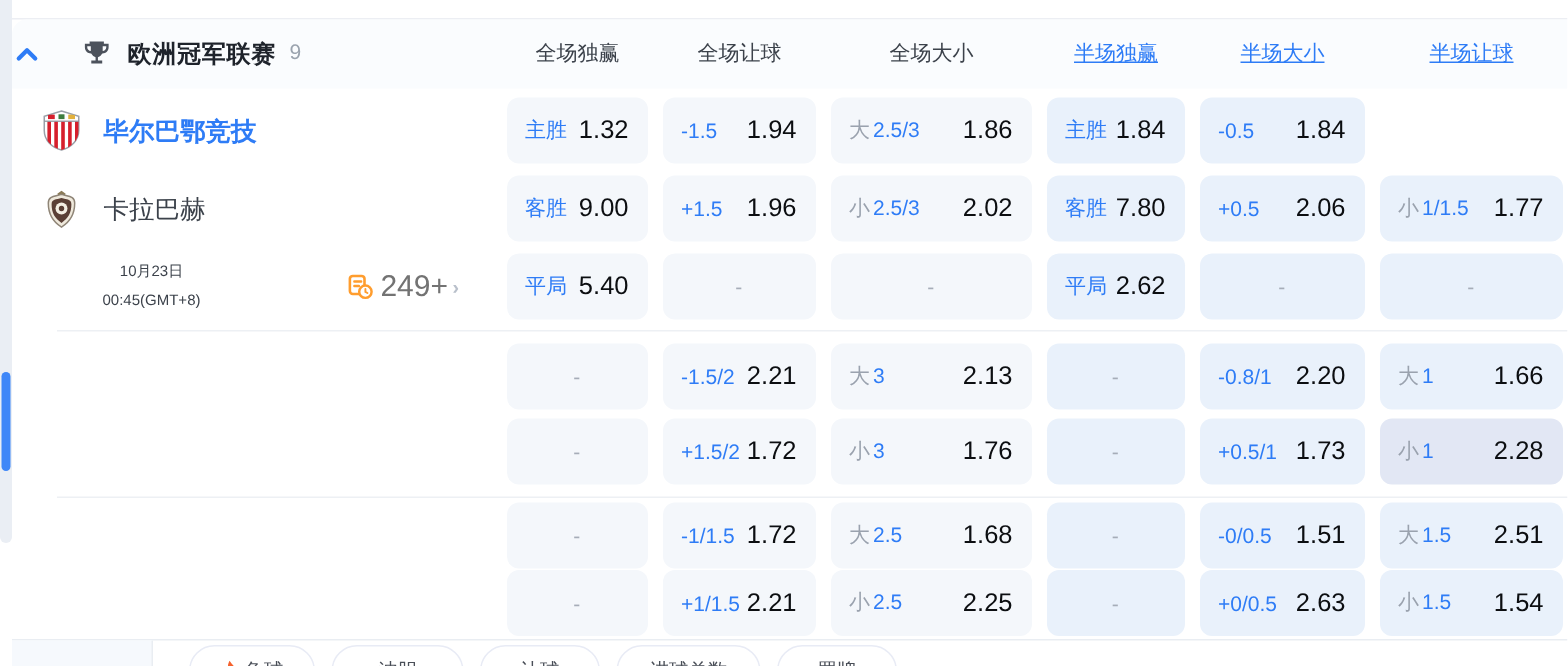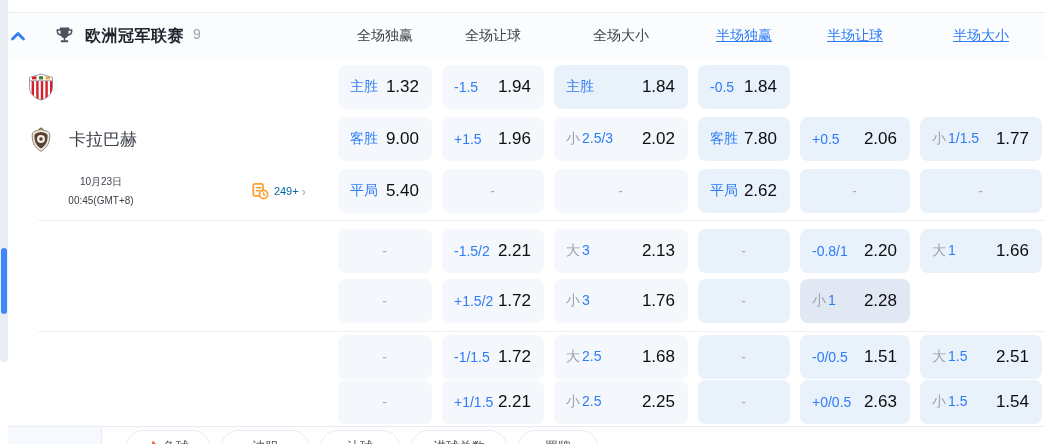--- a/index.html
+++ b/index.html
@@ -41,21 +41,21 @@
 
   .teamcol { display:flex; align-items:center; padding-left:20px; height:100%; }
   .crest { display:inline-flex; width:26px; justify-content:center; }
   .tname { font-size:17px; margin-left:15px; }
   .tname.home { color:#2e7cf6; font-weight:700; }
   .tname.away { color:#3c424b; font-weight:400; }
 
   .datecol { display:flex; align-items:center; height:100%; }
   .dateblock { width:186px; text-align:center; font-size:10px; color:#3c424b; line-height:19px; }
   .markets { display:flex; align-items:center; margin-left:auto; margin-right:22px; cursor:pointer; }
-  .markets .cnt { font-size:11px; color:#0369a1; margin-left:5px; }
+  .markets .cnt { font-size:20px; color:#737373; margin-left:5px; }
   .markets .chevr { color:#b9c0cb; font-size:13px; margin-left:3px; font-weight:700; }
 
   .cell { height:44px; border-radius:8px; background:#f4f7fb; display:flex;
     align-items:center; justify-content:space-between; padding:0 13px 0 12px; cursor:pointer; }
   .cell.half { background:#e9f1fb; }
   .cell.hl { background:#e2e7f4; }
   .cell .lbl { font-size:14px; color:#2e7cf6; white-space:nowrap; }
   .cell .pfx { color:#9aa2ae; font-style:normal; margin-right:2px; }
   .cell .val { font-size:17px; font-weight:400; color:#0c0e11; }
   .cell.dash { justify-content:center; cursor:default; }
@@ -93,22 +93,22 @@
             <path d="M6 2h12v2h4v3c0 2.9-2.3 5.2-5.1 5.2h-.2A7.1 7.1 0 0 1 13 15.4V18h3.6v2.6H7.4V18H11v-2.6a7.1 7.1 0 0 1-3.7-3.2h-.2C4.3 12.2 2 9.9 2 7V4h4V2zM4 6v1c0 1.7 1.3 3.1 3 3.2V6H4zm16 0h-3v4.2c1.7-.1 3-1.5 3-3.2V6z"></path>
           </svg>
       </span>
       <span class="league-title">欧洲冠军联赛</span>
       <span class="league-count">9</span>
     </div>
     <div class="col-head full">全场独赢</div>
     <div class="col-head full">全场让球</div>
     <div class="col-head full">全场大小</div>
     <div class="col-head half">半场独赢</div>
+    <div class="col-head half">半场大小</div>
     <div class="col-head half">半场让球</div>
-    <div class="col-head half">半场大小</div>
   </div>
 
   <div class="g1">
 
     <div class="grid">
       <div class="teamcol">
         <span class="crest">
           <svg width="26" height="28" viewBox="0 0 26 28">
             <defs>
                 <clipPath id="sh1">
@@ -122,28 +122,33 @@
               <rect x="12.8" y="8" width="2.4" height="20" fill="#d61f2c"></rect>
               <rect x="17.4" y="8" width="2.4" height="20" fill="#d61f2c"></rect>
               <rect x="22" y="8" width="2.4" height="20" fill="#d61f2c"></rect>
               <rect x="1.5" y="7.4" width="23" height="0.8" fill="#8a8f98"></rect>
               <rect x="4" y="3.4" width="4.5" height="3" fill="#d61f2c"></rect>
               <rect x="11" y="3.2" width="4" height="3.2" fill="#3d7d3f"></rect>
               <rect x="17.5" y="3.4" width="4.5" height="3" fill="#e2b13c"></rect>
             </g>
           </svg>
         </span>
+        <span class="tname home">毕尔巴鄂竞技</span>
       </div>
       <div class="cell full">
           <span class="lbl"><span>主胜</span></span>
           <span class="val">1.32</span>
         </div>
       <div class="cell full">
           <span class="lbl"><span>-1.5</span></span>
           <span class="val">1.94</span>
+        </div>
+      <div class="cell full">
+          <span class="lbl"><i class="pfx">大</i><span>2.5/3</span></span>
+          <span class="val">1.86</span>
         </div>
       <div class="cell half">
           <span class="lbl"><span>主胜</span></span>
           <span class="val">1.84</span>
         </div>
       <div class="cell half">
           <span class="lbl"><span>-0.5</span></span>
           <span class="val">1.84</span>
         </div>
     </div>
@@ -266,20 +271,24 @@
           <span class="lbl"><span>+1.5/2</span></span>
           <span class="val">1.72</span>
         </div>
       <div class="cell full">
           <span class="lbl"><i class="pfx">小</i><span>3</span></span>
           <span class="val">1.76</span>
         </div>
       <div class="cell half dash">
           <span>-</span>
         </div>
+      <div class="cell half">
+          <span class="lbl"><span>+0.5/1</span></span>
+          <span class="val">1.73</span>
+        </div>
       <div class="cell half hl">
           <span class="lbl"><i class="pfx">小</i><span>1</span></span>
           <span class="val">2.28</span>
         </div>
     </div>
   </div>
 
   <div class="divider"></div>
 
   <div class="g3">

